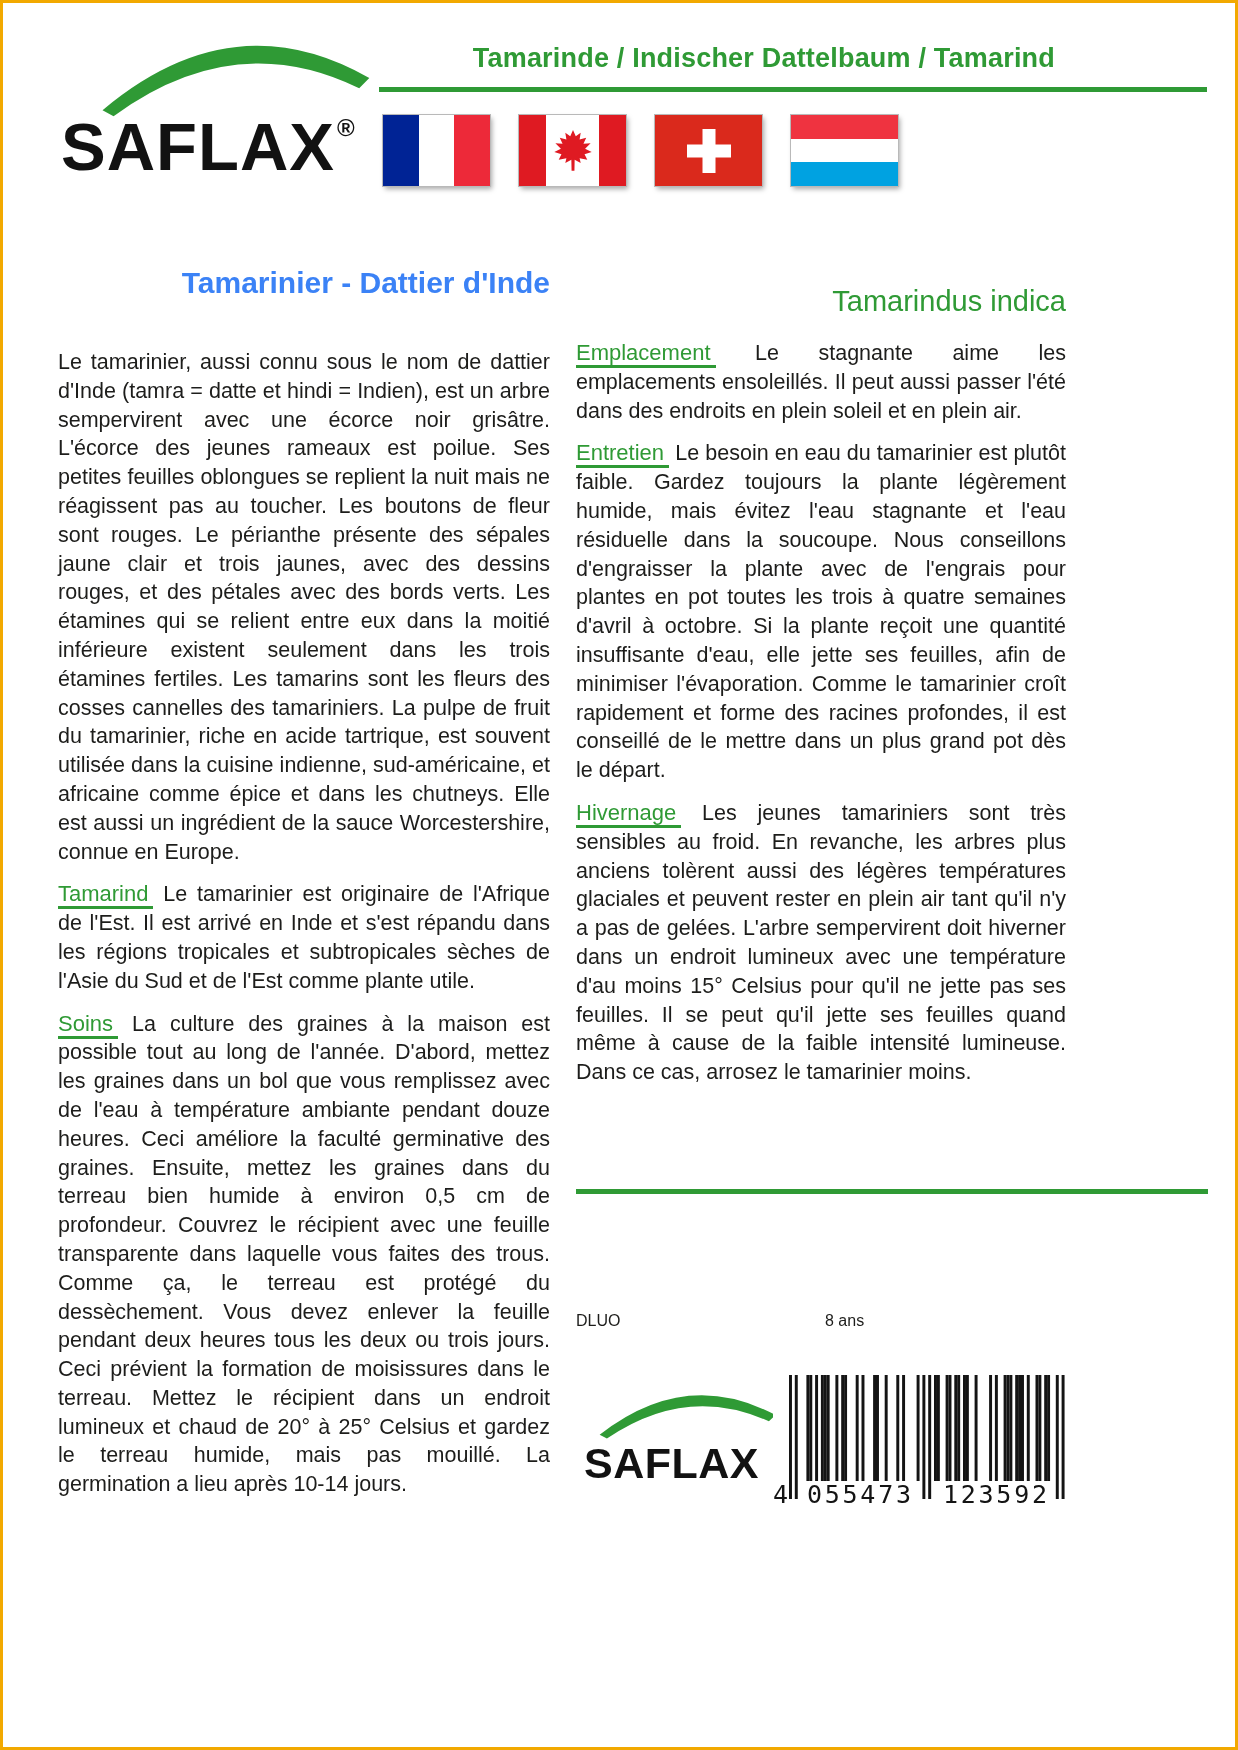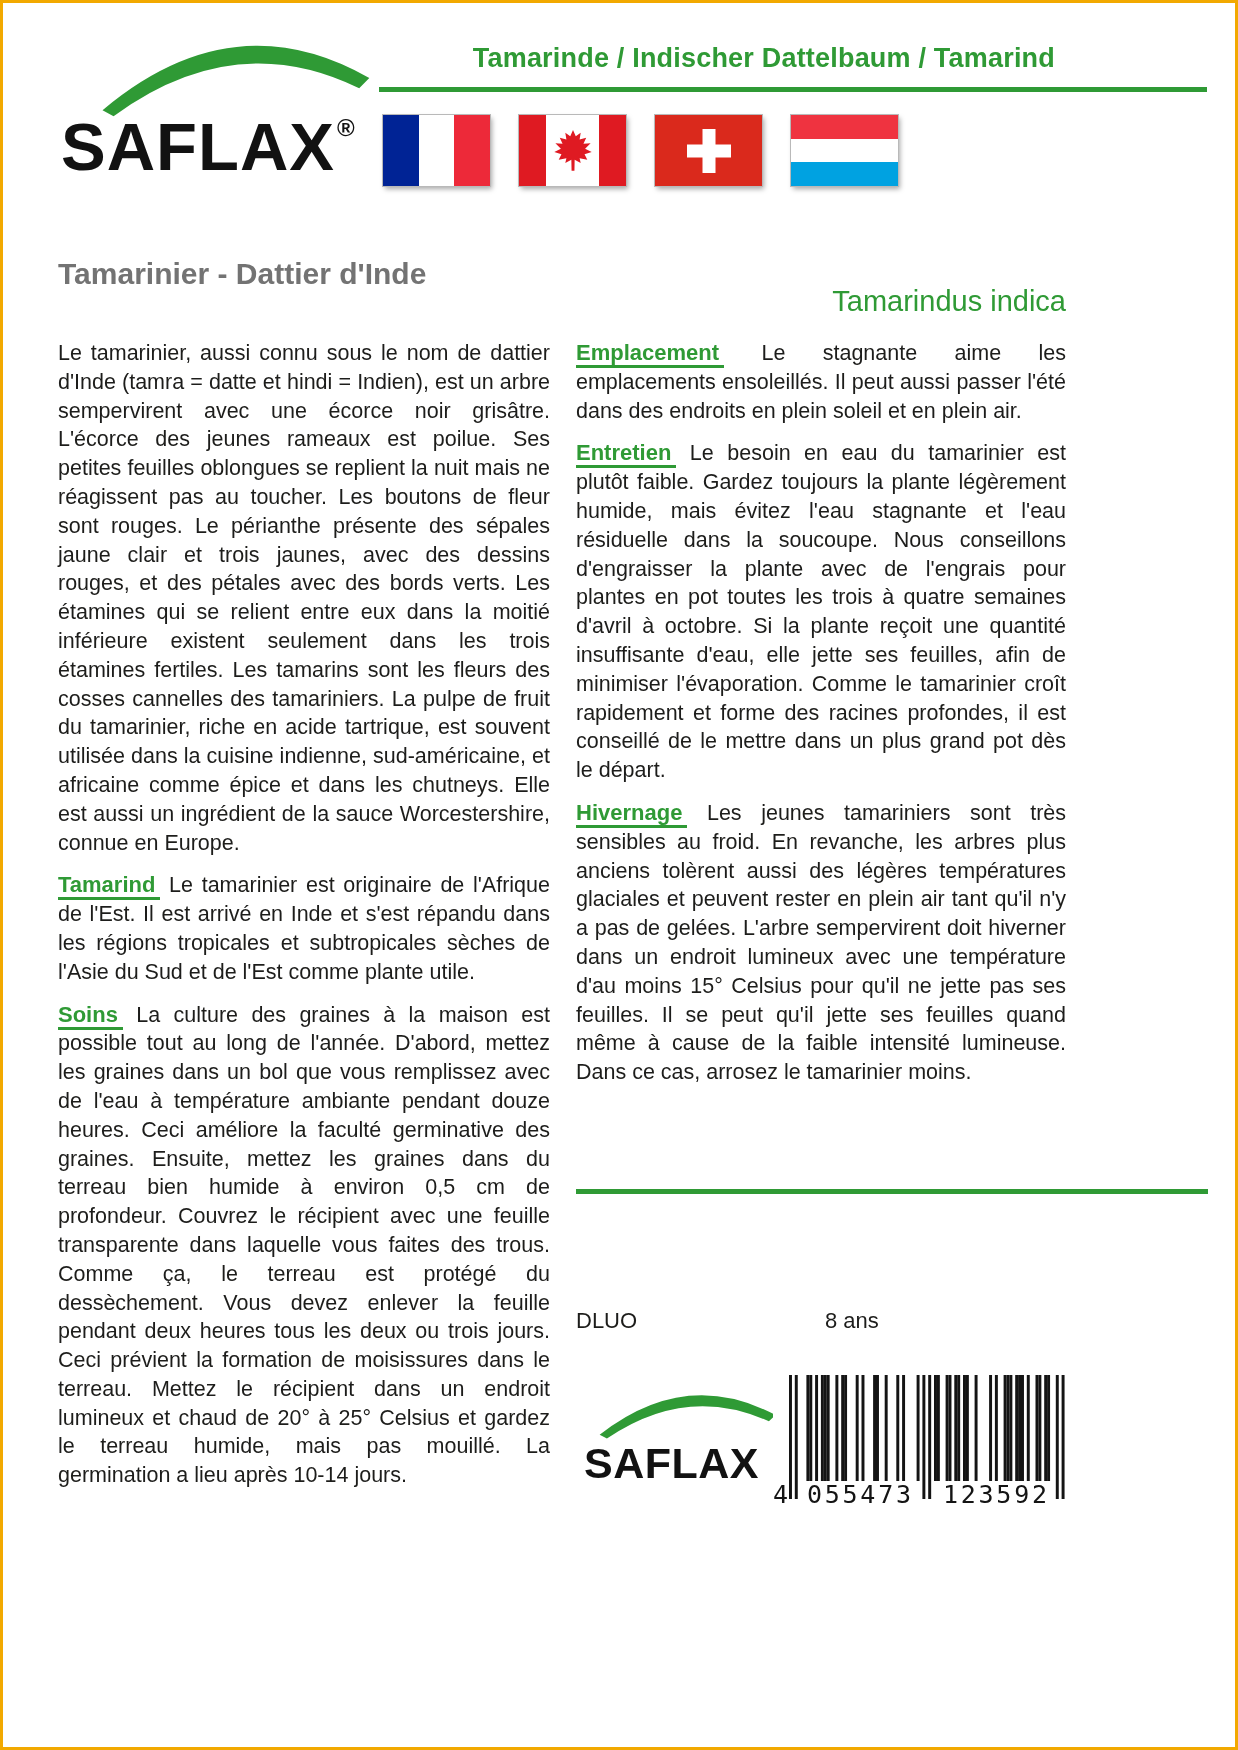--- a/index.html
+++ b/index.html
@@ -31,28 +31,28 @@
   .flag-ch{display:block;background:#DA291C;}
   .ch-v{position:absolute;left:50%;top:50%;transform:translate(-50%,-50%);width:13px;height:44px;background:#fff;}
   .ch-h{position:absolute;left:50%;top:50%;transform:translate(-50%,-50%);width:44px;height:13px;background:#fff;}
   .flag-lu{flex-direction:column;}
   .flag-lu .h{width:100%;flex:1;}
   .lu-r{background:#EF3340;} .lu-w{background:#fff;} .lu-b{background:#00A2E1;}
 
   
   .col-left{position:absolute;left:55px;top:246px;width:492px;}
   .col-right{position:absolute;left:573px;top:280px;width:490px;}
-  h1.title{font-size:30px;line-height:34px;color:#737373;font-weight:bold;margin:8px 0 48px 0;}
+  h1.title{font-size:30px;line-height:34px;color:#3b82f6;font-weight:bold;margin:17px 0 48px 0;text-align:right;}
   h2.subtitle{font-size:29px;line-height:36px;color:#2f9a35;font-weight:normal;text-align:right;margin:0 0 20px 0;}
   p.body{font-size:21.5px;line-height:28.8px;text-align:justify;margin:0 0 14px 0;}
-  .lbl{color:#2f9a35;font-weight:bold;font-size:22px;border-bottom:3px solid #2f9a35;padding-right:5px;}
+  .lbl{color:#2f9a35;font-weight:normal;font-size:22px;border-bottom:3px solid #2f9a35;padding-right:5px;}
 
   
   .rule2{position:absolute;left:573px;top:1186px;width:632px;height:5px;background:#2f9a35;}
-  .info{position:absolute;left:573px;top:1303px;width:500px;font-size:22px;}
+  .info{position:absolute;left:573px;top:1303px;width:500px;font-size:16px;}
   .info-row{display:flex;margin-bottom:12px;line-height:30px;}
   .info-label{width:249px;}
   .barcode{position:absolute;left:770px;top:1372px;width:302px;height:150px;background:#fff;}
   .bc-digit{font-family:"DejaVu Sans Mono",monospace;font-size:25px;fill:#141414;}
 </style>
 </head>
 <body>
 
 <div class="page">
 

